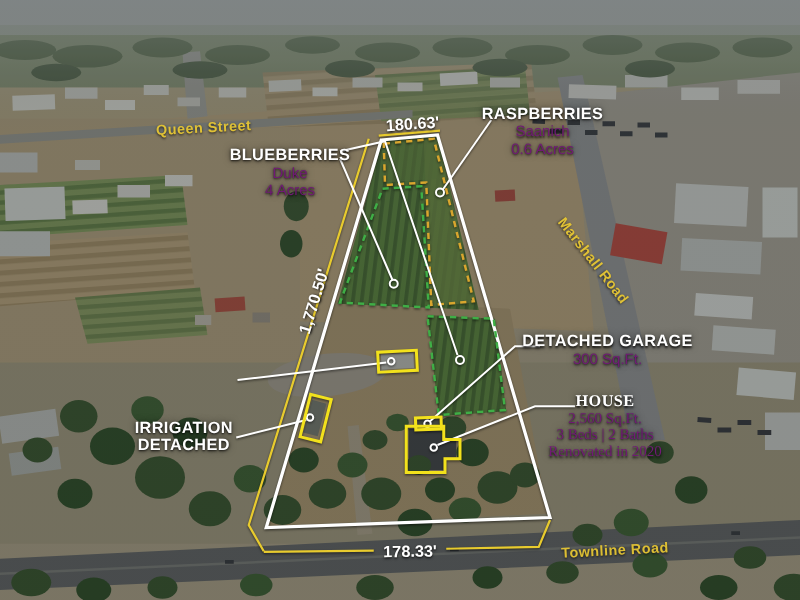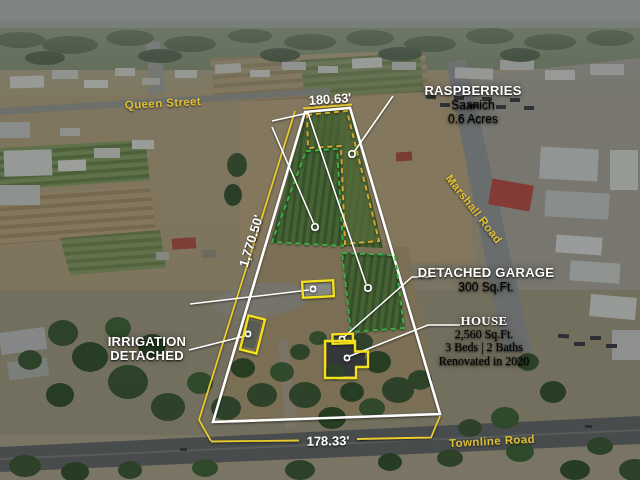--- a/index.html
+++ b/index.html
@@ -6,21 +6,21 @@
   .stage{
     position:relative;width:640px;height:480px;overflow:hidden;
     font-family:"Liberation Sans",sans-serif;
     background:#a39a82;
   }
   .stage svg{position:absolute;left:0;top:0;}
   svg.overlay{filter:drop-shadow(0 1px 1px rgba(0,0,0,.55));}
   .lbl{position:absolute;white-space:nowrap;line-height:14px;
        text-shadow:0 1px 2px rgba(0,0,0,.9),0 0 6px rgba(0,0,0,.5);}
   .lbl .t{font-size:13px;font-weight:700;color:#ffffff;letter-spacing:.3px;}
-  .lbl .s{font-size:12px;font-weight:400;color:#000000;}
+  .lbl .s{font-size:12px;font-weight:400;color:#701a75;}
   .lbl.center{transform:translate(-50%,0);text-align:center;}
   .tight{line-height:13.5px;}
   .dim{position:absolute;font-size:13px;font-weight:700;color:#fff;
        text-shadow:0 1px 2px rgba(0,0,0,.9);}
   .road{position:absolute;font-size:11.5px;font-weight:600;color:#e9c832;
         opacity:.92;letter-spacing:.4px;text-shadow:0 1px 2px rgba(0,0,0,.75);}
 </style>
 </head>
 <body>
 
@@ -257,22 +257,27 @@
   </svg>
 
   <div class="road" style="left:163px;top:103px;transform:translate(-50%,-50%) rotate(-3deg);">Queen Street</div>
   <div class="road" style="left:474px;top:209px;transform:translate(-50%,-50%) rotate(52deg);">Marshall Road</div>
   <div class="road" style="left:492px;top:441px;transform:translate(-50%,-50%) rotate(-3deg);">Townline Road</div>
 
   <div class="dim" style="left:330px;top:99px;transform:translate(-50%,-50%) rotate(-4deg);">180.63'</div>
   <div class="dim" style="left:251px;top:241px;transform:translate(-50%,-50%) rotate(-73deg);">1,770.50'</div>
   <div class="dim" style="left:328px;top:441px;transform:translate(-50%,-50%) rotate(-1deg);">178.33'</div>
 
-
-  <div class="lbl center" style="left:434px;top:84px;margin-left:39px;">
+  <div class="lbl center" style="left:232px;top:117px;">
+    <div class="t">BLUEBERRIES</div>
+    <div class="s">Duke</div>
+    <div class="s">4 Acres</div>
+  </div>
+
+  <div class="lbl center" style="left:434px;top:84px;">
     <div class="t">RASPBERRIES</div>
     <div class="s">Saanich</div>
     <div class="s">0.6 Acres</div>
   </div>
 
 
   <div class="lbl center" style="left:147px;top:335px;">
     <div class="t">IRRIGATION</div>
     <div class="t">DETACHED</div>
   </div>

